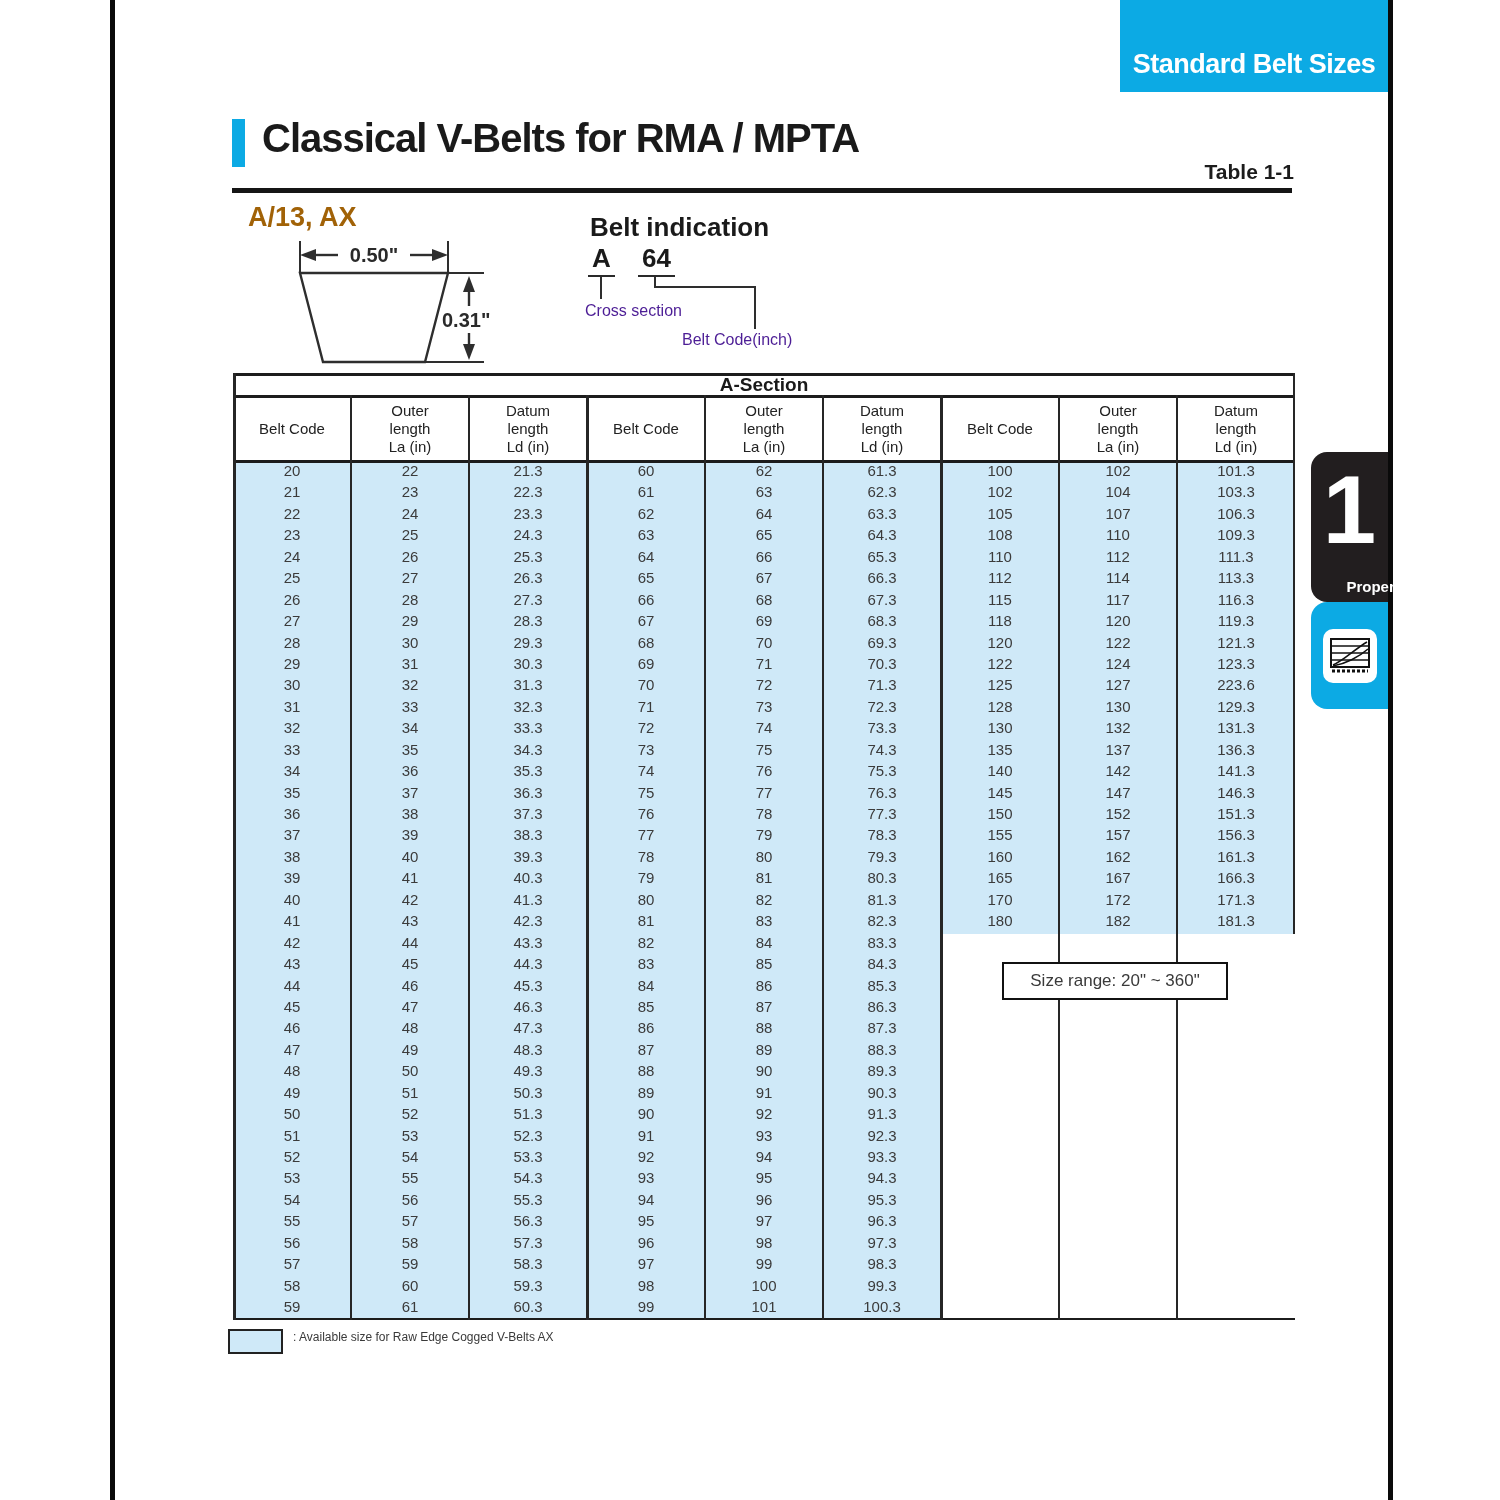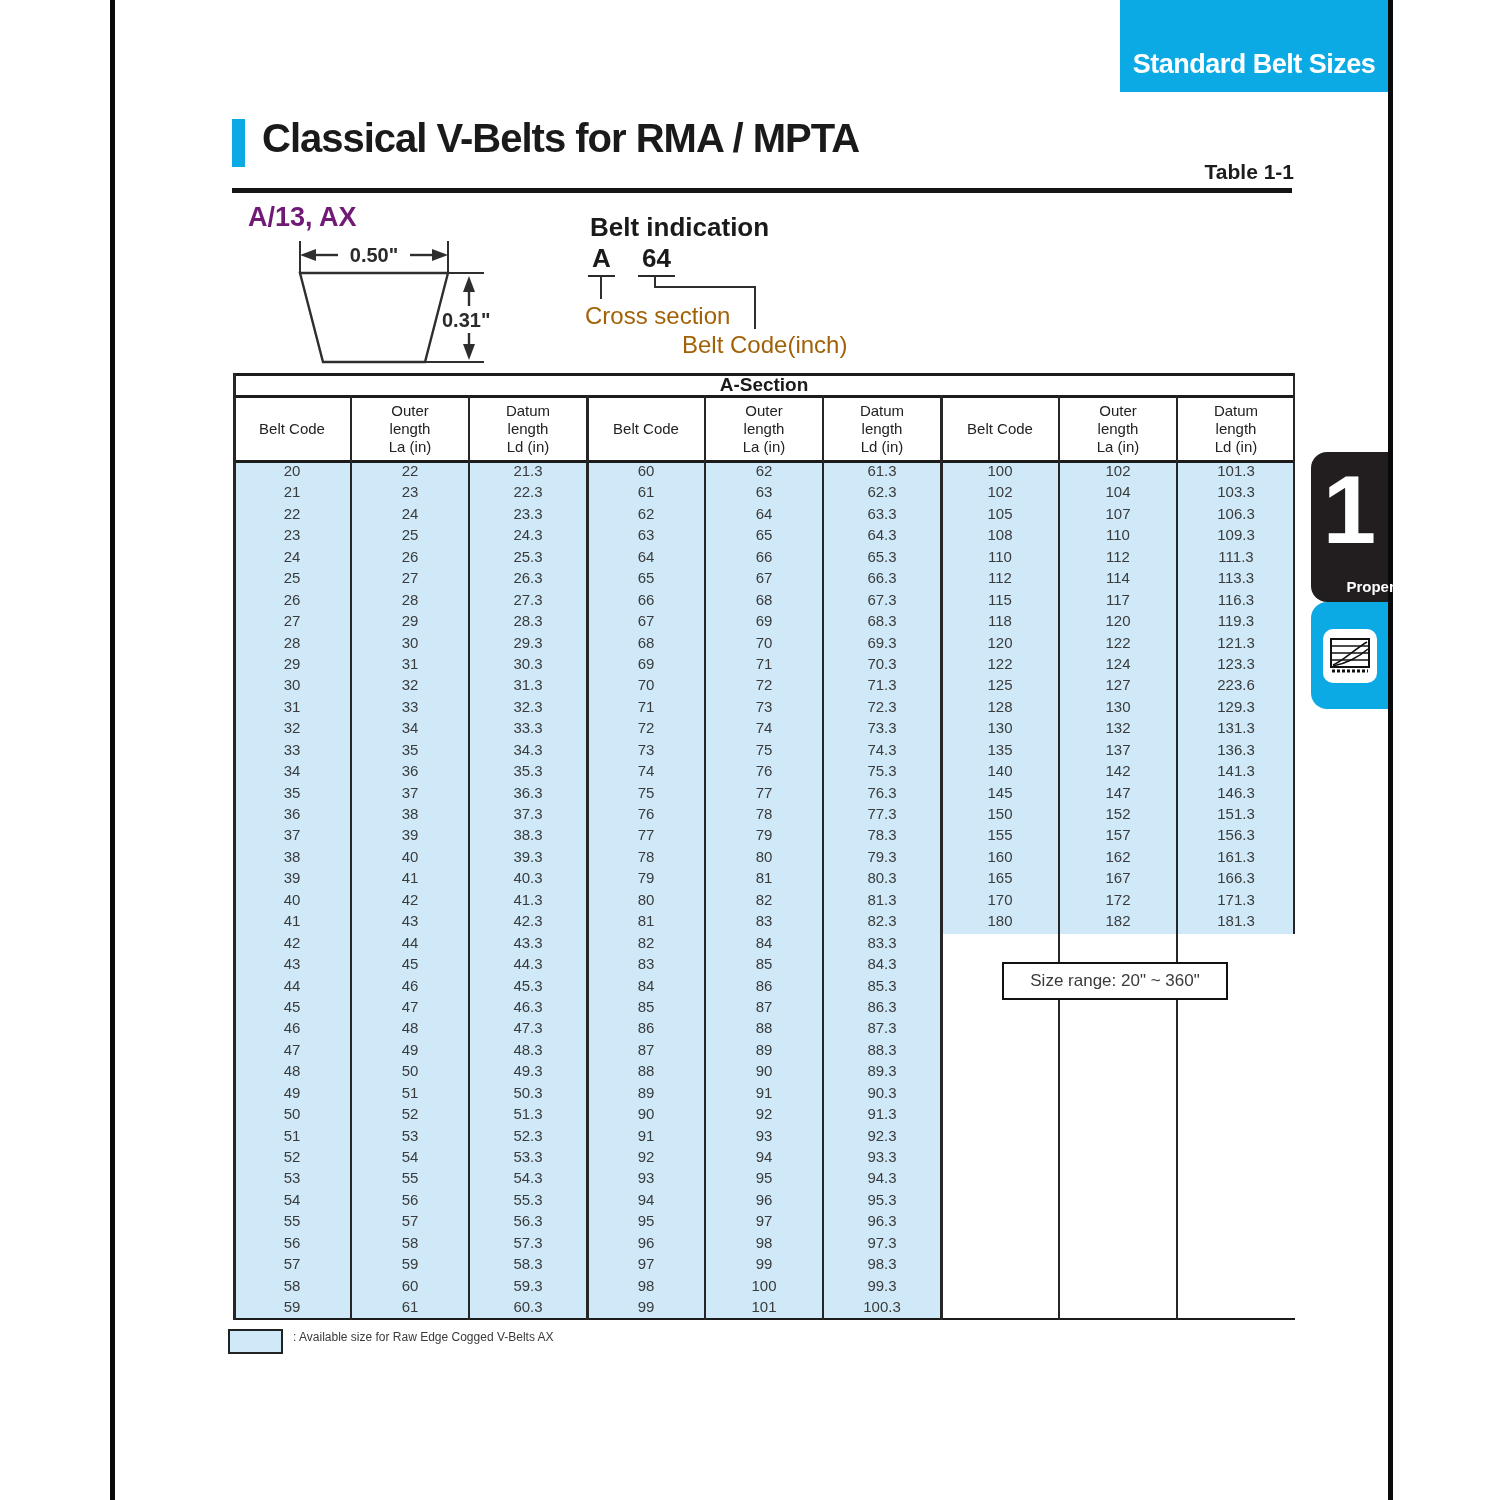--- a/index.html
+++ b/index.html
@@ -11,26 +11,26 @@
   
   .corner-tab{position:absolute;left:1120px;top:0;width:268px;height:92px;display:flex;
               align-items:flex-end;justify-content:center;padding-bottom:12px;box-sizing:border-box;}
   .corner-tab span{color:#fff;font-weight:bold;font-size:27px;letter-spacing:-0.5px;}
   .table-ref{position:absolute;right:206px;top:160px;font-weight:bold;font-size:21px;color:#1c1c1c;}
   
   .title-accent{position:absolute;left:232px;top:119px;width:13px;height:48px;}
   .page-title{position:absolute;left:262px;top:116px;font-size:40px;font-weight:bold;color:#1a1a1a;letter-spacing:-1px;text-align:right;}
   .title-rule{position:absolute;left:232px;top:188px;width:1060px;height:5px;background:#151515;}
   
-  .diagram-label{position:absolute;left:248px;top:202px;font-size:27px;font-weight:bold;color:#701a75;}
+  .diagram-label{position:absolute;left:248px;top:202px;font-size:27px;font-weight:bold;color:#a16207;}
   .dim-text{font-size:20px;font-weight:bold;fill:#2a2a2a;}
   
   .bi-heading{position:absolute;left:590px;top:212px;font-size:26px;font-weight:bold;color:#1a1a1a;}
   .bi-val{position:absolute;top:243px;font-size:26px;font-weight:bold;color:#1a1a1a;border-bottom:2px solid #2a2a2a;padding:0 4px 1px 4px;}
-  .bi-label{position:absolute;font-size:24px;color:#a16207;}
+  .bi-label{position:absolute;font-size:16px;color:#4c1d95;}
   
   .belt-table{position:absolute;left:233px;top:373px;width:1062px;height:947px;}
   .hline{position:absolute;background:#1c1c1c;}
   .vline{position:absolute;background:#262626;}
   .bluepanel{position:absolute;background:#cfe9f8;}
   .asection{position:absolute;left:0;top:2px;width:100%;height:20px;text-align:center;
             font-size:19px;font-weight:bold;color:#1a1a1a;line-height:20px;}
   .tgroup{position:absolute;top:25px;display:grid;grid-template-columns:repeat(3,118px);z-index:2;}
   .tgroup .th{height:62px;display:flex;align-items:center;justify-content:center;text-align:center;
               font-size:15px;line-height:1.22;color:#222;}

